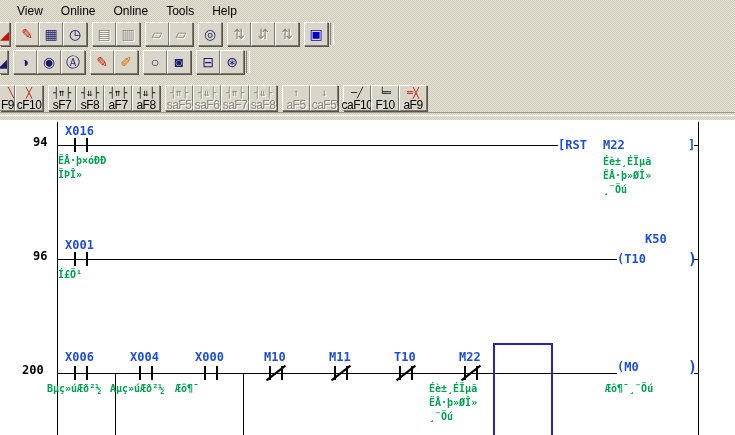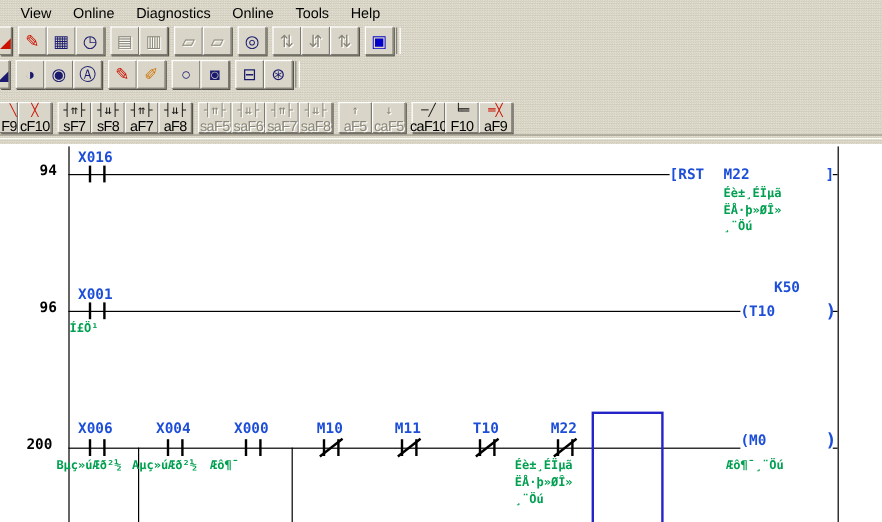--- a/index.html
+++ b/index.html
@@ -65,21 +65,20 @@
           border:2px solid #2323c8;background:transparent;z-index:5;}
 </style>
 </head>
 <body>
 
 <div class="screen">
 
   <div class="menubar">
     <span class="mi">View</span>
     <span class="mi">Online</span>
-    <span class="mi">Diagnostics</span>
     <span class="mi">Online</span>
     <span class="mi">Tools</span>
     <span class="mi">Help</span>
   </div>
 
   <div class="tb tb1">
     <button class="tbb cut1">
         <span class="ico red">◢</span>
       </button>
     <span class="gap"></span>
@@ -250,20 +249,24 @@
 
     <span class="rnum" style="left:33px;top:15px">94</span>
     <span class="rnum" style="left:33px;top:129px">96</span>
     <span class="rnum" style="left:22px;top:243px">200</span>
 
     <span class="dev" style="left:65px;top:5px">X016</span>
     <div class="contact" style="left:74px;top:18px">
         <i class="t1"></i>
         <i class="t2"></i>
       </div>
+    <div class="cmt" style="left:58px;top:34px">
+      <span>ËÅ·þ×óÐÐ</span>
+      <span>ÏÞÎ»</span>
+    </div>
     <span class="dev" style="left:558px;top:19px">[RST</span>
     <span class="dev" style="left:603px;top:19px">M22</span>
     <span class="dev" style="left:688px;top:19px">]</span>
     <div class="cmt" style="left:603px;top:35px">
       <span>Éè±¸ÉÏµã</span>
       <span>ËÅ·þ»ØÎ»</span>
       <span>¸¨Öú</span>
     </div>
 
     <span class="dev" style="left:65px;top:119px">X001</span>

